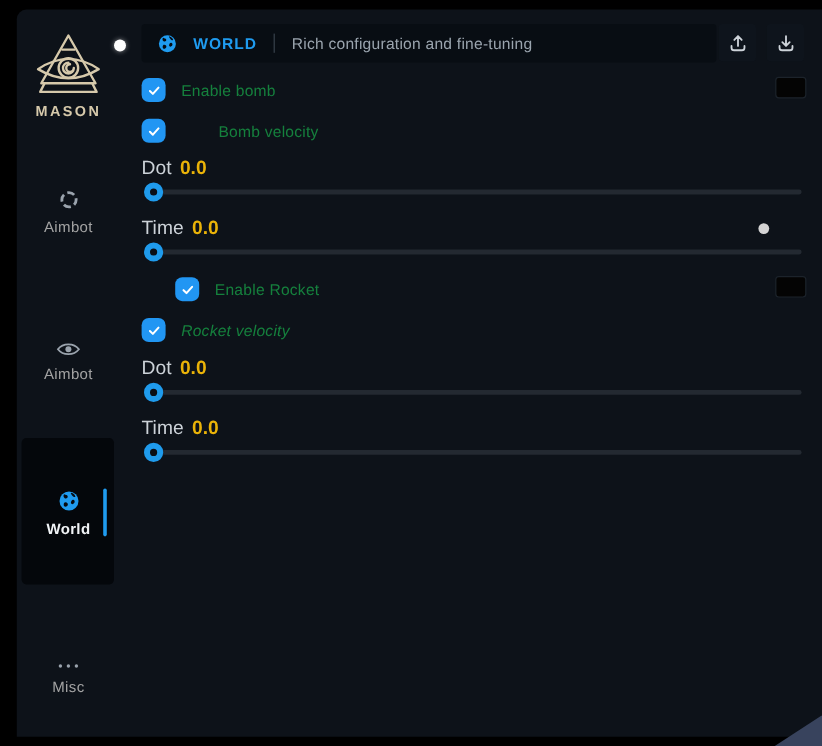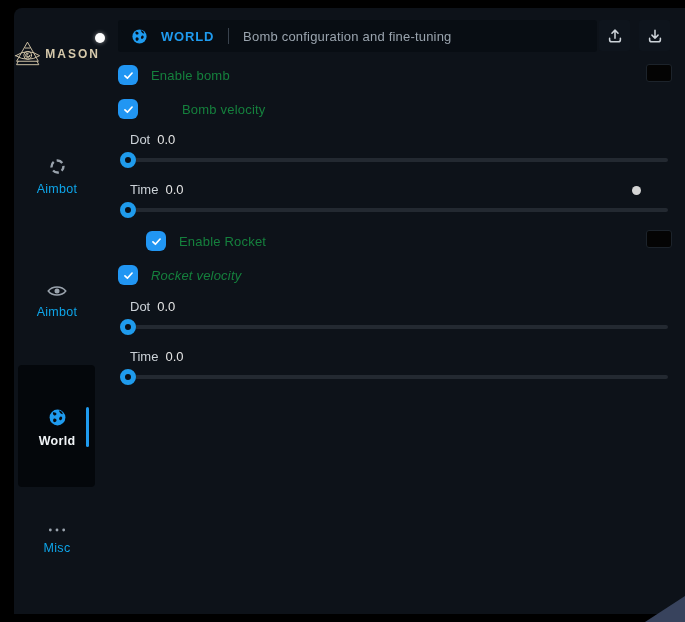--- a/index.html
+++ b/index.html
@@ -11,31 +11,31 @@
     overflow:hidden;
     color:#dde2e7;
   }
   .window {
     position:absolute; left:14px; top:8px; width:671px; height:606px;
     background:#0d1219;
     border-radius:8px 0 0 0;
   }
   
   .sidebar { position:absolute; left:0; top:0; width:86px; height:100%; }
-  .logo { position:absolute; left:0; top:18px; width:86px; display:flex; flex-direction:row; align-items:center; gap:4px; }
+  .logo { position:absolute; left:0; top:18px; width:86px; display:flex; flex-direction:column; align-items:center; gap:4px; }
   .logo-text { color:#d6c9ab; font-size:12px; font-weight:bold; letter-spacing:2px; }
   .nav-item { position:absolute; left:0; width:86px; display:flex; flex-direction:column; align-items:center; gap:7px; cursor:pointer; }
-  .nav-label { color:#0ea5e9; font-size:12.5px; letter-spacing:.3px; }
+  .nav-label { color:#a3a3a3; font-size:12.5px; letter-spacing:.3px; }
   .nav-item.selected .nav-label { color:#f0f3f6; font-weight:bold; }
   .sel-block { position:absolute; left:4px; top:357px; width:77px; height:122px; background:#04070b; border-radius:4px; }
   .sel-bar { position:absolute; left:72px; top:399px; width:3px; height:40px; background:#1f9bef; border-radius:2px; }
   .nav-aimbot  { top:150px; }
   .nav-visuals { top:276px; }
   .nav-world   { top:400px; }
-  .nav-misc    { top:518px; }
+  .nav-misc    { top:543px; }
   
   .header-bar {
     position:absolute; left:104px; top:12px; width:479px; height:32px;
     background:#080d13; border-radius:3px;
     display:flex; align-items:center; padding:0 13px;
   }
   .header-title { color:#1f9bef; font-size:13px; font-weight:bold; letter-spacing:.8px; margin-left:13px; }
   .header-divider { width:1px; height:16px; background:#39424d; margin:0 14px; }
   .header-subtitle { color:#9aa4ae; font-size:13px; letter-spacing:.2px; }
   .icon-btn {
@@ -49,23 +49,23 @@
   .check-row { position:absolute; left:104px; display:flex; align-items:center; gap:13px; height:20px; }
   .checkbox {
     width:20px; height:20px; border-radius:6px; background:#2196f3;
     display:flex; align-items:center; justify-content:center; cursor:pointer; flex:none;
   }
   .check-label { font-size:13px; color:#15803d; letter-spacing:.2px; }
   .swatch {
     position:absolute; left:632px; width:26px; height:18px;
     background:#040404; border:1px solid #1c232b; border-radius:3px; cursor:pointer;
   }
-  .slider-label { position:absolute; left:116px; font-size:13px; height:16px; display:flex; gap:7px; align-items:baseline; }
+  .slider-label { position:absolute; left:104px; font-size:16px; height:16px; display:flex; gap:7px; align-items:baseline; }
   .slider-label .name { color:#ccd2d8; }
-  .slider-label .value { color:#e5e5e5; font-weight:normal; }
+  .slider-label .value { color:#eab308; font-weight:bold; }
   .slider { position:absolute; left:106px; width:548px; height:16px; cursor:pointer; }
   .slider .track { position:absolute; left:0; top:6px; width:100%; height:4px; background:#232931; border-radius:2px; }
   .slider .handle {
     position:absolute; left:0; top:0; width:16px; height:16px; border-radius:50%;
     background:#0a0f16; border:5px solid #1f9bec; cursor:grab;
   }
   
   .row-enable-bomb    { top:57px; }
   .row-bomb-velocity  { top:91px;gap:44px; }
   .lbl-dot1  { top:124px; } .sld-dot1  { top:144px; }
@@ -142,21 +142,21 @@
     </div>
   </aside>
 
   <div class="header-bar">
     <svg width="17" height="17" viewBox="0 0 24 24">
       <circle cx="12" cy="12" r="10" fill="#1f9bef"></circle>
       <path fill="#070b10" d="M7 5c1.6 1 3 .4 3.6 2s-1.6 3-3.1 2S5.8 6 7 5zm7.5-1.7c2 .5 3.6 2 4.1 3.6s-2 1-3.1-.5-2.5-3.5-1-3.1zm2.6 7.7c1.5 1 1 3-.5 4s-3-.5-2.5-2 1.5-3 3-2zM8.2 13.2c2 0 3 1.5 2.5 3s-2.6 2.3-3.6 1.3-.9-4.3 1.1-4.3z"></path>
     </svg>
     <span class="header-title">WORLD</span>
     <span class="header-divider"></span>
-    <span class="header-subtitle">Bomb configuration and fine-tuning</span>
+    <span class="header-subtitle">Rich configuration and fine-tuning</span>
   </div>
 
   <button class="icon-btn btn-upload">
     <svg width="18" height="18" viewBox="0 0 20 20">
       <g fill="none" stroke="#cdd3d9" stroke-width="1.7" stroke-linecap="round" stroke-linejoin="round">
         <path d="M10 12.5 V3.5 M6.6 7 L10 3.5 L13.4 7"></path>
         <path d="M4 12.5 v1.6 a2.4 2.4 0 0 0 2.4 2.4 h7.2 a2.4 2.4 0 0 0 2.4 -2.4 v-1.6"></path>
       </g>
     </svg>
   </button>

